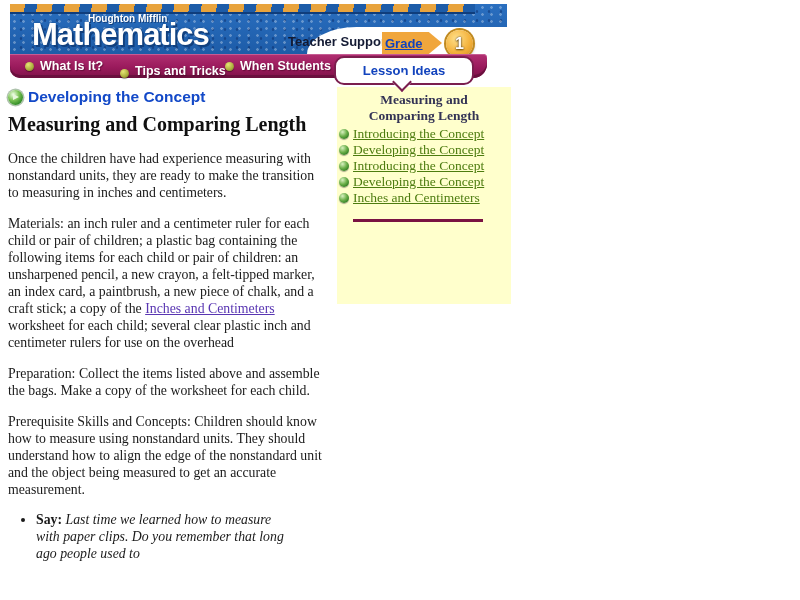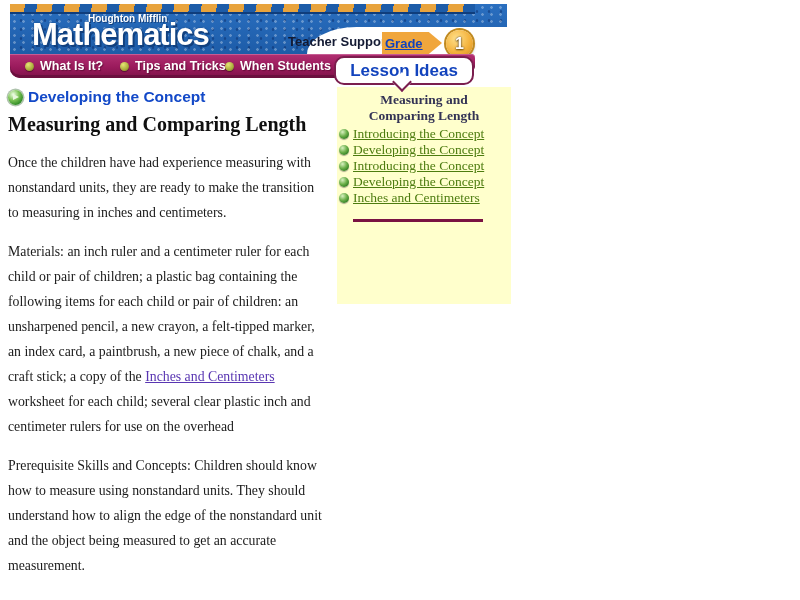--- a/index.html
+++ b/index.html
@@ -60,39 +60,40 @@
     display:flex;align-items:center;justify-content:center;
     font-family:"Liberation Sans",sans-serif;font-weight:bold;font-size:16px;color:#fff;
     text-shadow:0 1px 2px #6E4A00, 0 0 2px #445;
   }
   
   .nav{
     position:absolute;left:0;top:50px;width:465px;height:24px;
     background:linear-gradient(#B23072,#9A1A5C 55%,#7E1248);
     border-radius:0 4px 14px 10px;
     box-shadow:inset 0 -3px 0 #6B0F3E, inset 0 1px 0 #C65C93;
+    padding-left:12px;
   }
   .nav-item{
     position:absolute;top:0;height:24px;display:flex;align-items:center;cursor:pointer;
   }
   .nav-dot{
     width:9px;height:9px;border-radius:50%;margin-right:6px;
     background:radial-gradient(circle at 35% 30%, #E6E675, #A9AC3A 60%, #5F6418);
     box-shadow:0 1px 1px rgba(0,0,0,.4);
   }
   .nav-label{
     font-family:"Liberation Sans",sans-serif;font-weight:bold;font-size:12.5px;color:#fff;
     text-shadow:1px 1px 1px rgba(60,0,30,.5);
   }
   
   .tab{
     position:absolute;left:334px;top:56px;width:136px;height:25px;z-index:5;
     background:#fff;border:2px solid #7B1E4E;border-radius:10px;
     display:flex;align-items:center;justify-content:center;cursor:pointer;
-    font-family:"Liberation Sans",sans-serif;font-weight:bold;font-size:17px;color:#1243BD;
+    font-family:"Liberation Sans",sans-serif;font-weight:bold;font-size:13px;color:#1243BD;
   }
   .tab-notch{
     position:absolute;left:395px;top:75px;width:12px;height:12px;z-index:6;
     background:#fff;border-right:2px solid #7B1E4E;border-bottom:2px solid #7B1E4E;
     transform:rotate(45deg);
   }
   
   .sidebar{
     position:absolute;left:337px;top:87px;width:174px;min-height:217px;
     background:#FFFFCC;padding:5px 0 10px 0;box-sizing:border-box;
@@ -128,21 +129,21 @@
     border-left:6px solid #E8F7DC;border-top:3.5px solid transparent;border-bottom:3.5px solid transparent;
   }
   .eyebrow-label{
     font-family:"Liberation Sans",sans-serif;font-weight:bold;font-size:15.5px;color:#1349C8;
   }
   h1.page-title{
     font-family:"Liberation Serif",serif;font-weight:bold;font-size:20px;line-height:23px;
     color:#101010;margin:7px 0 0 0;width:300px;
   }
   .para{
-    font-size:13.8px;line-height:25px;color:#1A1A1A;margin:14px 0 0 0;
+    font-size:13.8px;line-height:17px;color:#1A1A1A;margin:14px 0 0 0;
   }
   .para .lead{font-weight:normal;}
   .inline-link{color:#5936B2;text-decoration:underline;cursor:pointer;}
   ul.say-list{margin:13px 0 0 0;padding-left:28px;}
   ul.say-list li{font-size:13.8px;line-height:17px;color:#1A1A1A;width:252px;}
   .say-lead{font-weight:bold;}
   .say-text{font-style:italic;}
 </style>
 </head>
 <body>
@@ -158,21 +159,21 @@
       <span>Grade</span>
     </div>
     <div class="grade-badge">1</div>
   </div>
 
   <div class="nav">
     <div class="nav-item" style="left:15px;">
       <span class="nav-dot"></span>
       <span class="nav-label">What Is It?</span>
     </div>
-    <div class="nav-item" style="left:110px;">
+    <div class="nav-item" style="left:110px;align-items:flex-end;">
       <span class="nav-dot"></span>
       <span class="nav-label">Tips and Tricks</span>
     </div>
     <div class="nav-item" style="left:215px;">
       <span class="nav-dot"></span>
       <span class="nav-label">When Students Ask</span>
     </div>
   </div>
 </div>
 
@@ -212,16 +213,20 @@
     <span class="go-icon"></span>
     <span class="eyebrow-label">Developing the Concept</span>
   </div>
 
   <h1 class="page-title">Measuring and Comparing Length</h1>
 
   <p class="para"><span>Once the children have had experience measuring with nonstandard units, they are ready to make the transition to measuring in inches and centimeters.</span></p>
 
   <p class="para"><span class="lead">Materials:</span><span> an inch ruler and a centimeter ruler for each child or pair of children; a plastic bag containing the following items for each child or pair of children: an unsharpened pencil, a new crayon, a felt-tipped marker, an index card, a paintbrush, a new piece of chalk, and a craft stick; a copy of the </span><span class="inline-link">Inches and Centimeters</span><span> worksheet for each child; several clear plastic inch and centimeter rulers for use on the overhead</span></p>
 
+  <p class="para"><span class="lead">Preparation:</span><span> Collect the items listed above and assemble the bags. Make a copy of the worksheet for each child.</span></p>
 
   <p class="para"><span class="lead">Prerequisite Skills and Concepts:</span><span> Children should know how to measure using nonstandard units. They should understand how to align the edge of the nonstandard unit and the object being measured to get an accurate measurement.</span></p>
 
+  <ul class="say-list">
+    <li><span class="say-lead">Say:</span><span class="say-text"> Last time we learned how to measure with paper clips. Do you remember that long ago people used to</span></li>
+  </ul>
 </div>
 
 </body></html>

